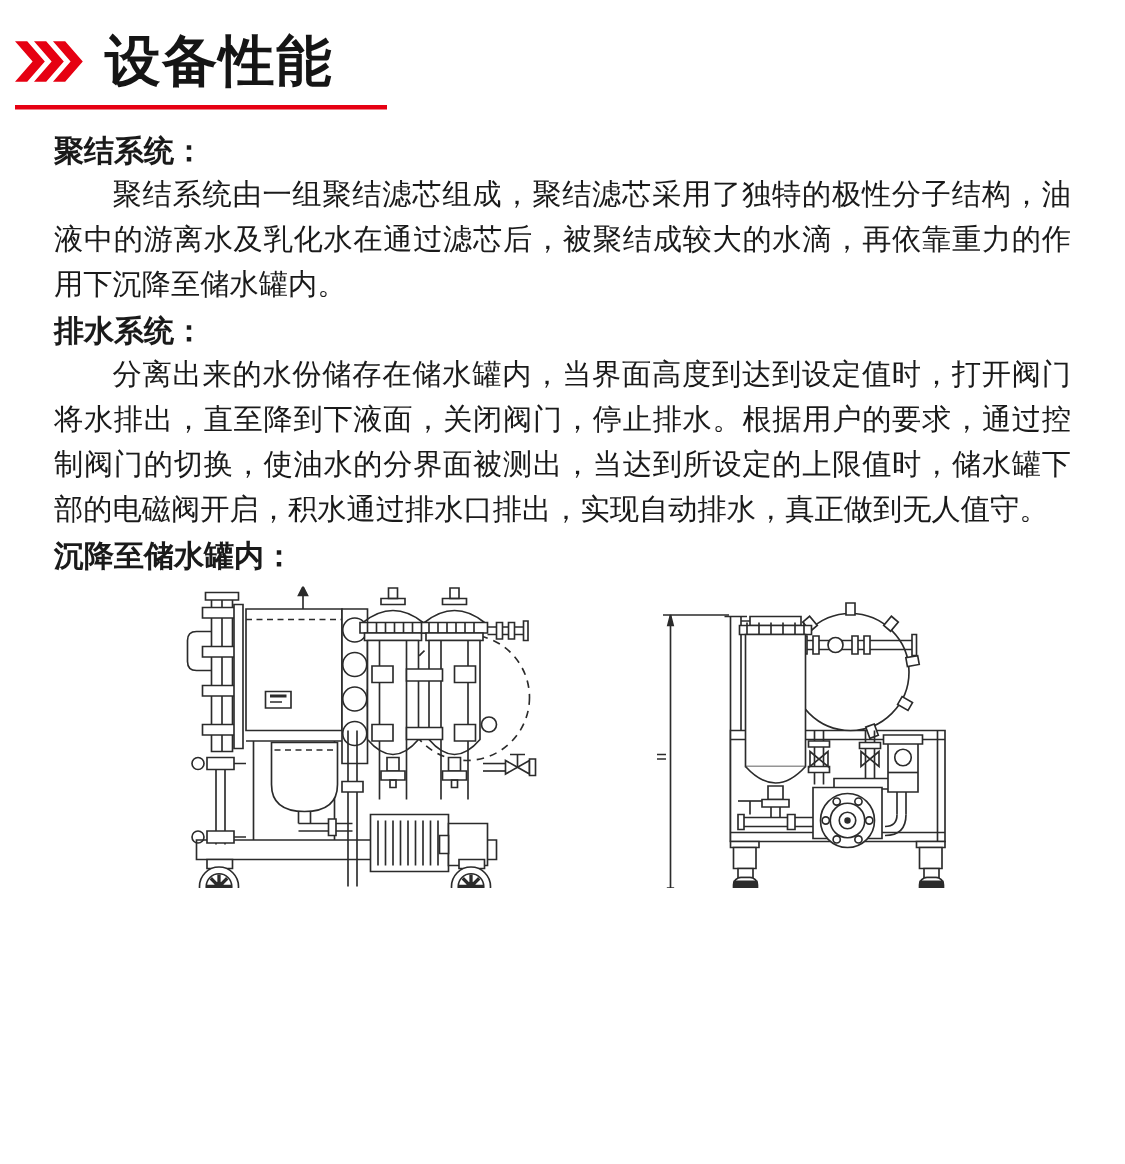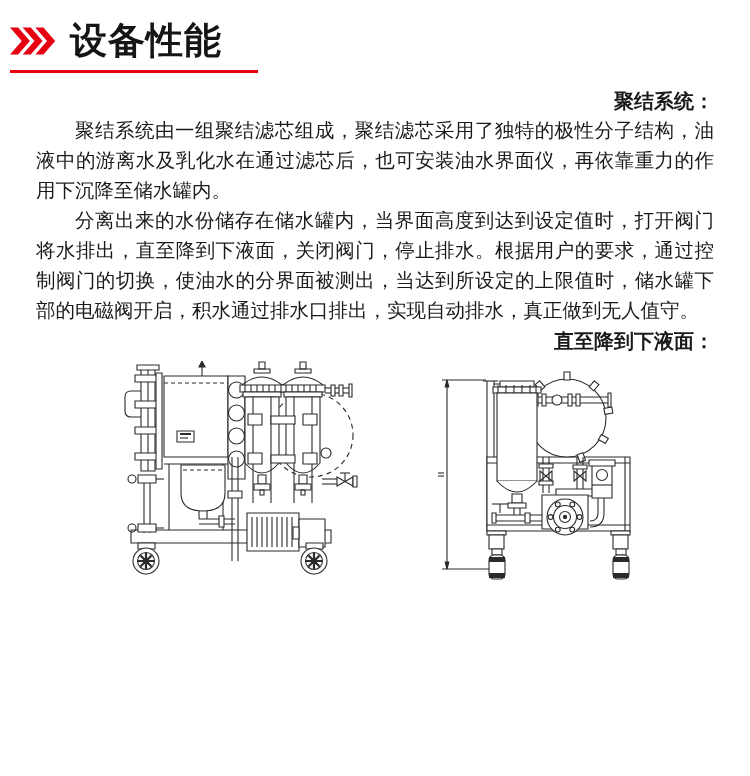--- a/index.html
+++ b/index.html
@@ -40,21 +40,20 @@
     margin:13px 36px 0 36px;
     color:var(--text);
     font-size:19.5px;
     line-height:30px;
   }
   .sec-heading{
     margin:0;
     font-size:20px;
     font-weight:600;
     line-height:30px;
-    text-align:right;
   }
   .sec-body{
     margin:0;
     text-indent:2em;
     text-align:justify;
   }
   
   .figures{position:relative;height:234px;margin-top:5px;}
   .fig{position:absolute;margin:0;top:0;}
   .fig-left{left:85px;}
@@ -78,26 +77,27 @@
           </g>
         </svg>
       </span>
       <h1 class="title">设备性能</h1>
     </div>
     <div class="title-underline"></div>
   </div>
 
   <div class="content">
     <h2 class="sec-heading">聚结系统：</h2>
-    <p class="sec-body">聚结系统由一组聚结滤芯组成，聚结滤芯采用了独特的极性分子结构，油液中的游离水及乳化水在通过滤芯后，也可安装油水界面仪，再依靠重力的作用下沉降至储水罐内。</p>
-
-
+    <p class="sec-body">聚结系统由一组聚结滤芯组成，聚结滤芯采用了独特的极性分子结构，油液中的游离水及乳化水在通过滤芯后，被聚结成较大的水滴，再依靠重力的作用下沉降至储水罐内。</p>
+
+
+    <h2 class="sec-heading">排水系统：</h2>
     <p class="sec-body">分离出来的水份储存在储水罐内，当界面高度到达到设定值时，打开阀门将水排出，直至降到下液面，关闭阀门，停止排水。根据用户的要求，通过控制阀门的切换，使油水的分界面被测出，当达到所设定的上限值时，储水罐下部的电磁阀开启，积水通过排水口排出，实现自动排水，真正做到无人值守。</p>
 
-    <h2 class="sec-heading">直至降到下液面：</h2>
+    <h2 class="sec-heading">沉降至储水罐内：</h2>
   </div>
 
   <div class="figures">
 
     <figure class="fig fig-left">
       <svg class="draw" width="300" height="224" viewBox="0 0 300 224">
         <g stroke="#2b2b2b" stroke-width="1.1" fill="none">
 
           <circle cx="226" cy="74" r="42" stroke-dasharray="5 4"></circle>
           <circle cx="241" cy="92" r="5"></circle>

